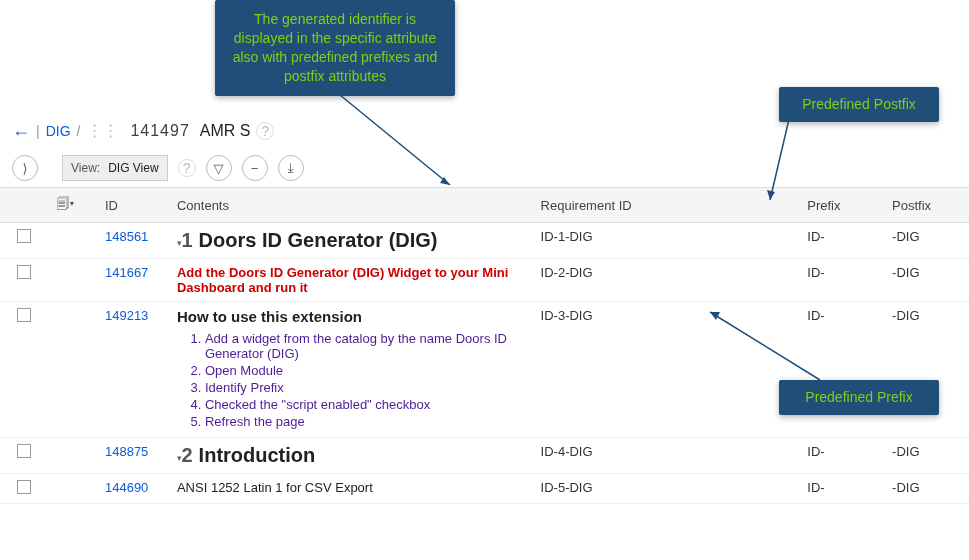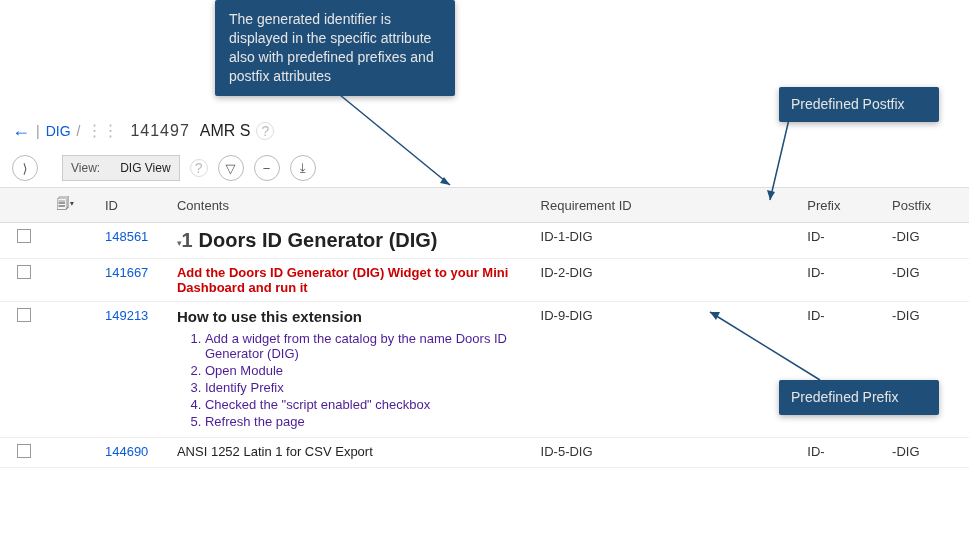--- a/index.html
+++ b/index.html
@@ -9,21 +9,21 @@
   .bc-sep { color: #999; }
   .bc-dig { color: #0b5cd6; font-weight: 500; }
   .bc-id { color: #404040; font-size: 16px; letter-spacing: 1px; margin-left: 6px; }
   .bc-title { color: #222; font-size: 16px; margin-left: 4px; }
   .dots-icon { color: #bbb; font-size: 16px; }
   .toolbar { display: flex; align-items: center; gap: 10px; padding: 6px 12px; }
   .circle-btn { width: 26px; height: 26px; border: 1px solid #bbb; border-radius: 50%; display: flex; align-items: center; justify-content: center; color: #555; font-size: 13px; background: #fff; }
   .create-btn { background: #2a6fdb; color: #fff; border: none; height: 30px; display: flex; align-items: center; }
   .create-btn .lbl { padding: 0 14px; }
   .create-btn .caret { border-left: 1px solid rgba(255,255,255,.3); padding: 0 10px; font-size: 10px; }
-  .view-box { background: #eee; border: 1px solid #ccc; padding: 5px 8px; display: flex; gap: 20px; font-size: 12px; }
+  .view-box { background: #eee; border: 1px solid #ccc; padding: 5px 8px; display: flex; gap: 8px; font-size: 12px; }
   .view-box .vl { color: #555; }
   .view-box .vn { color: #222; font-weight: 500; }
   .filter-input { border: 1px solid #ccc; padding: 5px 8px; width: 220px; font-size: 12px; color: #555; background: #fff; }
   .filter-ph { color: #999; }
   .spacer { flex: 0 0 4px; }
   table.grid { width: 100%; border-collapse: collapse; }
   table.grid th { background: #f5f5f5; border-top: 1px solid #ddd; border-bottom: 1px solid #ddd; text-align: left; font-weight: 400; color: #444; padding: 6px 8px; font-size: 13px; }
   table.grid td { border-bottom: 1px solid #eee; padding: 6px 8px; vertical-align: top; font-size: 13px; }
   .col-chk { width: 40px; text-align: center; }
   .col-act { width: 40px; text-align: center; color: #666; }
@@ -34,21 +34,21 @@
   .col-postfix { width: 70px; }
   .id-link { color: #0b5cd6; }
   .chk { width: 14px; height: 14px; border: 1px solid #999; display: inline-block; background: #fff; }
   .sec-num { color: #555; font-size: 20px; font-weight: 700; margin-right: 6px; }
   .sec-title { font-size: 20px; font-weight: 700; color: #222; }
   .sec-sub { font-size: 15px; font-weight: 700; color: #222; }
   .warn { color: #c00; font-weight: 700; font-size: 13px; }
   .body-text { color: #222; font-size: 13px; }
   ol.steps { margin: 6px 0 0 28px; font-size: 13px; color: #4c1d95; }
   ol.steps li { margin-bottom: 2px; }
-  .callout { position: absolute; background: #1f4e79; color: #e5e5e5; padding: 10px 14px; font-size: 14px; border-radius: 2px; box-shadow: 0 2px 6px rgba(0,0,0,.3); line-height: 1.35; }
+  .callout { position: absolute; background: #1f4e79; color: #84cc16; padding: 10px 14px; font-size: 14px; text-align: center; border-radius: 2px; box-shadow: 0 2px 6px rgba(0,0,0,.3); line-height: 1.35; }
   .callout.top { left: 215px; top: 0; width: 240px; }
   .callout.right1 { right: 30px; top: 87px; width: 160px; padding: 8px 12px; }
   .callout.right2 { right: 30px; top: 380px; width: 160px; padding: 8px 12px; }
   svg.overlay { position: absolute; top: 0; left: 0; pointer-events: none; }
   .disc { font-size: 9px; color: #666; position: relative; top: -1px; }
   .help-q { color: #bbb; font-size: 14px; border: 1px solid #ddd; border-radius: 50%; width: 18px; height: 18px; display: inline-flex; align-items: center; justify-content: center; }
 </style>
 </head>
 <body>
 
@@ -116,21 +116,30 @@
         <td class="col-contents">
           <div class="sec-sub">How to use this extension</div>
           <ol class="steps">
             <li>Add a widget from the catalog by the name Doors ID Generator (DIG)</li>
             <li>Open Module</li>
             <li>Identify Prefix</li>
             <li>Checked the "script enabled" checkbox</li>
             <li>Refresh the page</li>
           </ol>
         </td>
-        <td class="col-req">ID-9-DIG</td>
+        <td class="col-req">ID-3-DIG</td>
+        <td class="col-prefix">ID-</td>
+        <td class="col-postfix">-DIG</td>
+      </tr>
+      <tr>
+        <td class="col-chk"><span class="chk"></span></td>
+        <td class="col-act"></td>
+        <td class="col-id"><span class="id-link">148875</span></td>
+        <td class="col-contents"><span class="disc">▾</span><span class="sec-num">2</span><span class="sec-title">Introduction</span></td>
+        <td class="col-req">ID-4-DIG</td>
         <td class="col-prefix">ID-</td>
         <td class="col-postfix">-DIG</td>
       </tr>
       <tr>
         <td class="col-chk"><span class="chk"></span></td>
         <td class="col-act"></td>
         <td class="col-id"><span class="id-link">144690</span></td>
         <td class="col-contents">
           <div class="body-text">ANSI 1252 Latin 1 for CSV Export</div>
         </td>

